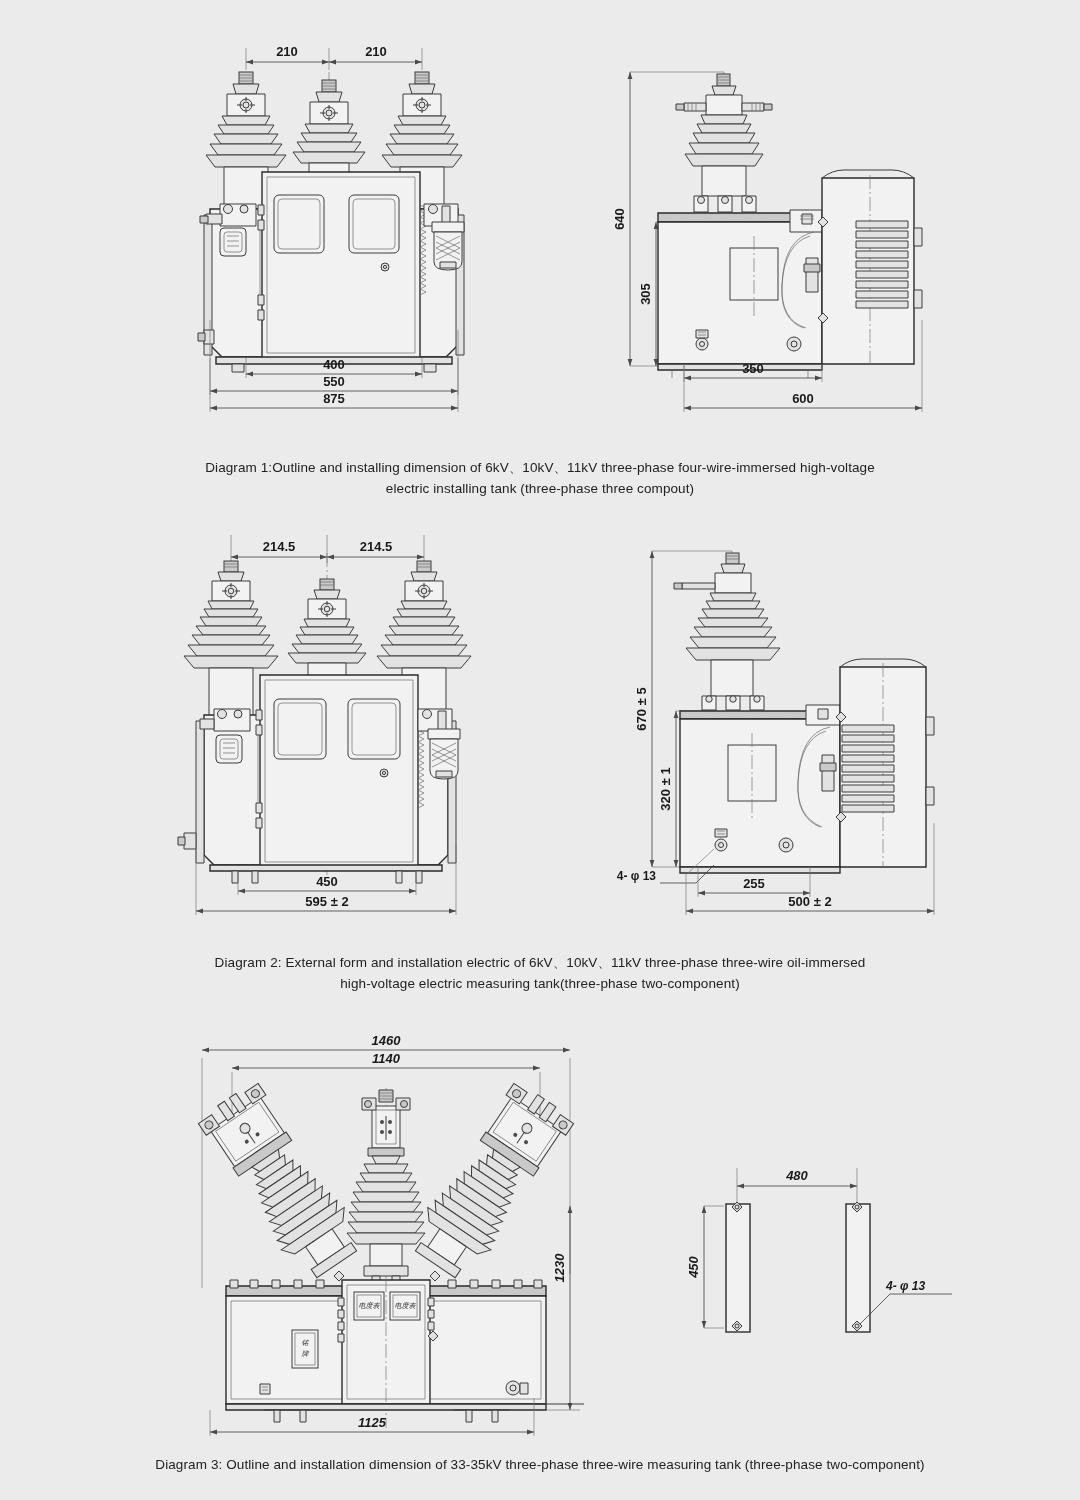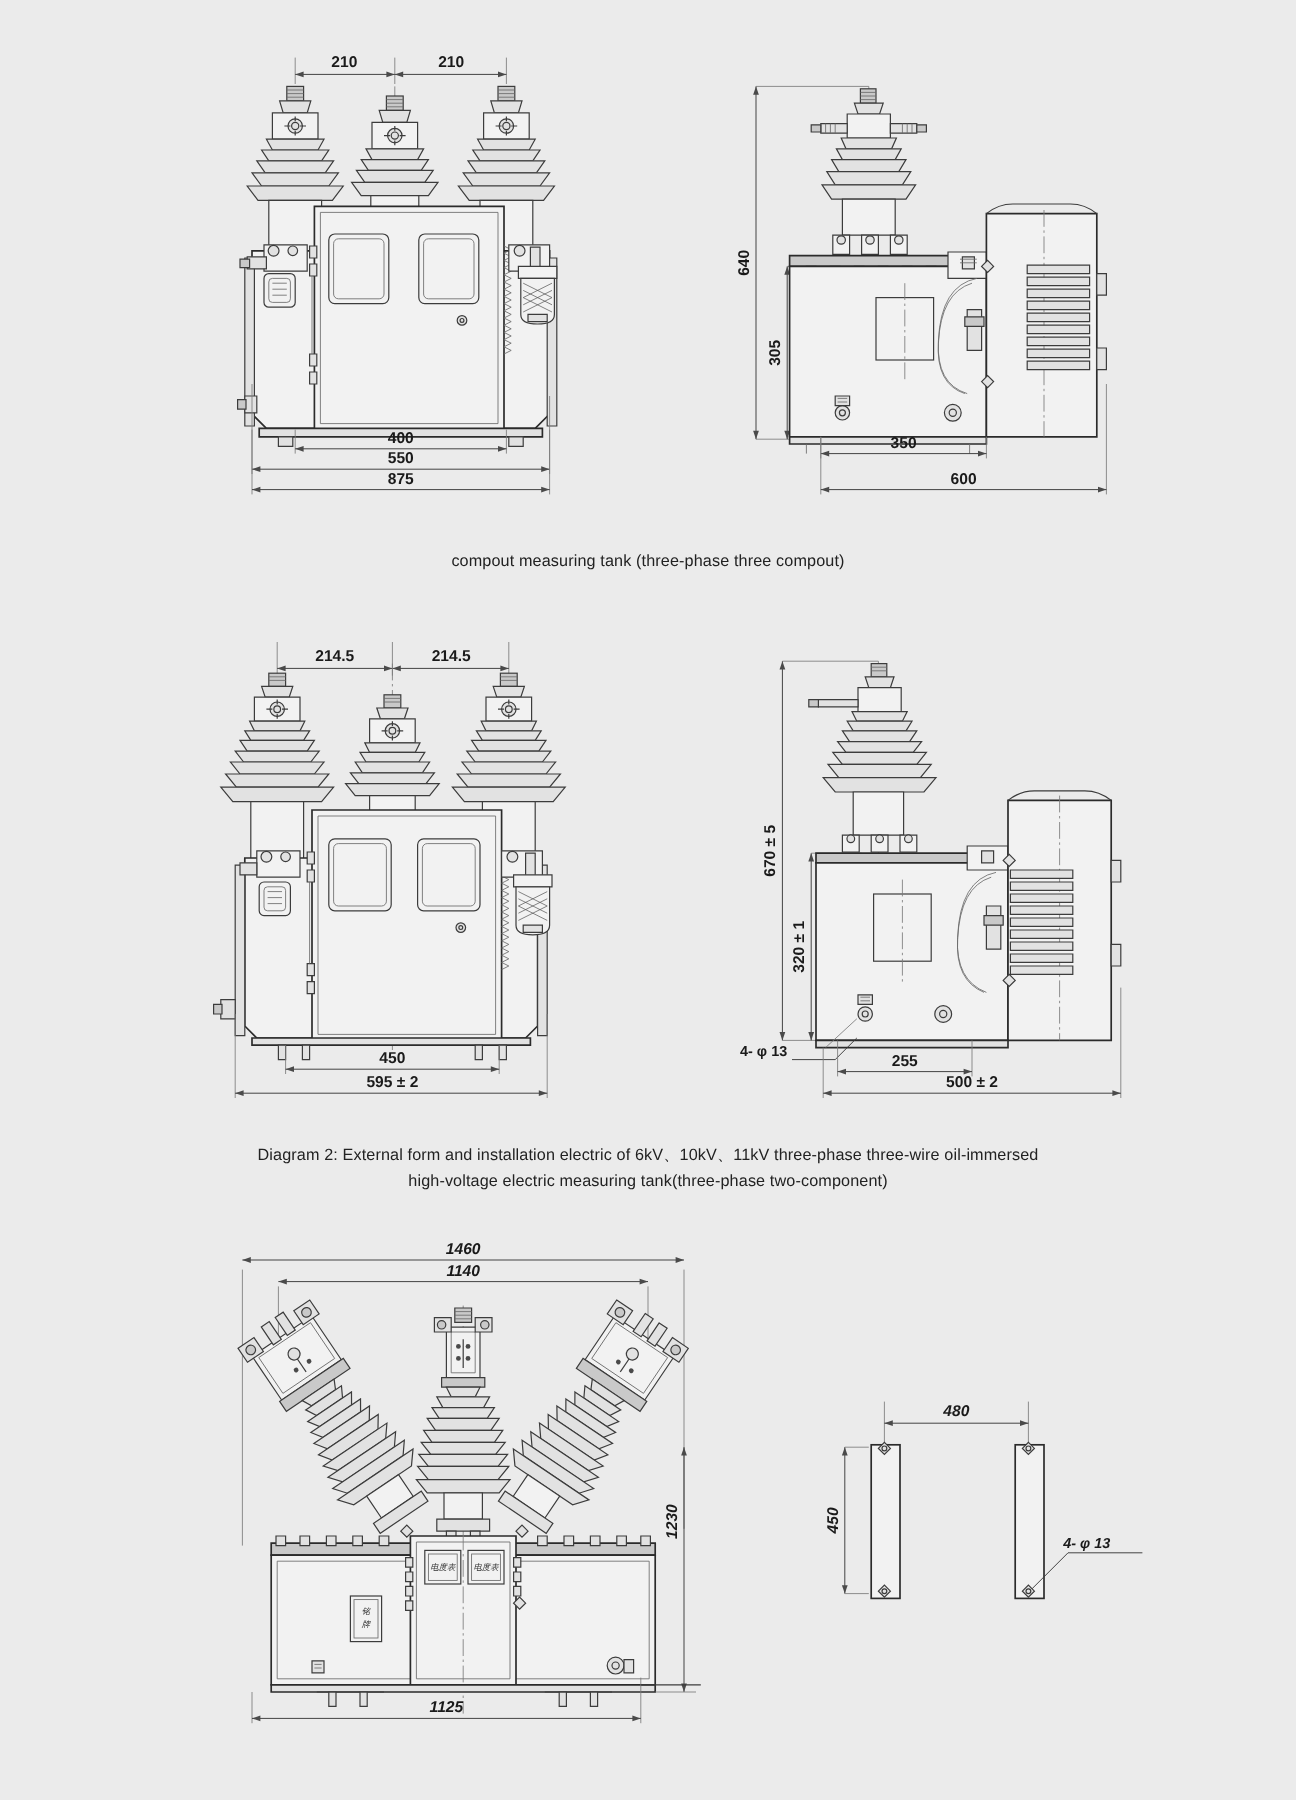--- a/index.html
+++ b/index.html
@@ -308,21 +308,22 @@
         <path class="dim" d="M660 408 L898 408"></path>
         <path class="fillk" d="M660 408 l7 -2.4 l0 4.8 z" stroke="none"></path>
         <path class="fillk" d="M898 408 l-7 -2.4 l0 4.8 z" stroke="none"></path>
         <text class="dimtxt" x="779" y="403" text-anchor="middle">600</text>
       </g>
     </g>
   </svg>
 </div>
 
 <div class="caption" style="left:140px;top:458px;width:800px;">
-  <div>compout measuring tank (three-phase three compout)</div>
+  <div>Diagram 1:Outline and installing dimension of 6kV、10kV、11kV three-phase four-wire-immersed high-voltage</div>
+  <div>electric installing tank (three-phase three compout)</div>
 </div>
 
 <div class="dwg" style="left:0;top:505px;width:936px;height:425px;">
   <svg width="1080" height="425" viewBox="0 0 1080 425">
 
     <g>
       <g>
         <path class="ext" d="M207 58 L207 30"></path>
         <path class="ext" d="M303 58 L303 30"></path>
         <path class="dim" d="M207 52 L303 52"></path>
@@ -794,14 +795,17 @@
 
       <g>
         <path class="dim" d="M836 296 L866 266"></path>
         <path class="dim" d="M866 266 L928 266"></path>
         <text class="dimtxt-s" x="862" y="262" text-anchor="start">4- φ 13</text>
       </g>
     </g>
   </svg>
 </div>
 
-
+<div class="caption" style="left:80px;top:1455px;width:920px;">
+  <div>Diagram 3: Outline and installation dimension of 33-35kV three-phase three-wire measuring tank (three-phase two-component)</div>
 </div>
 
+</div>
+
 </body></html>

